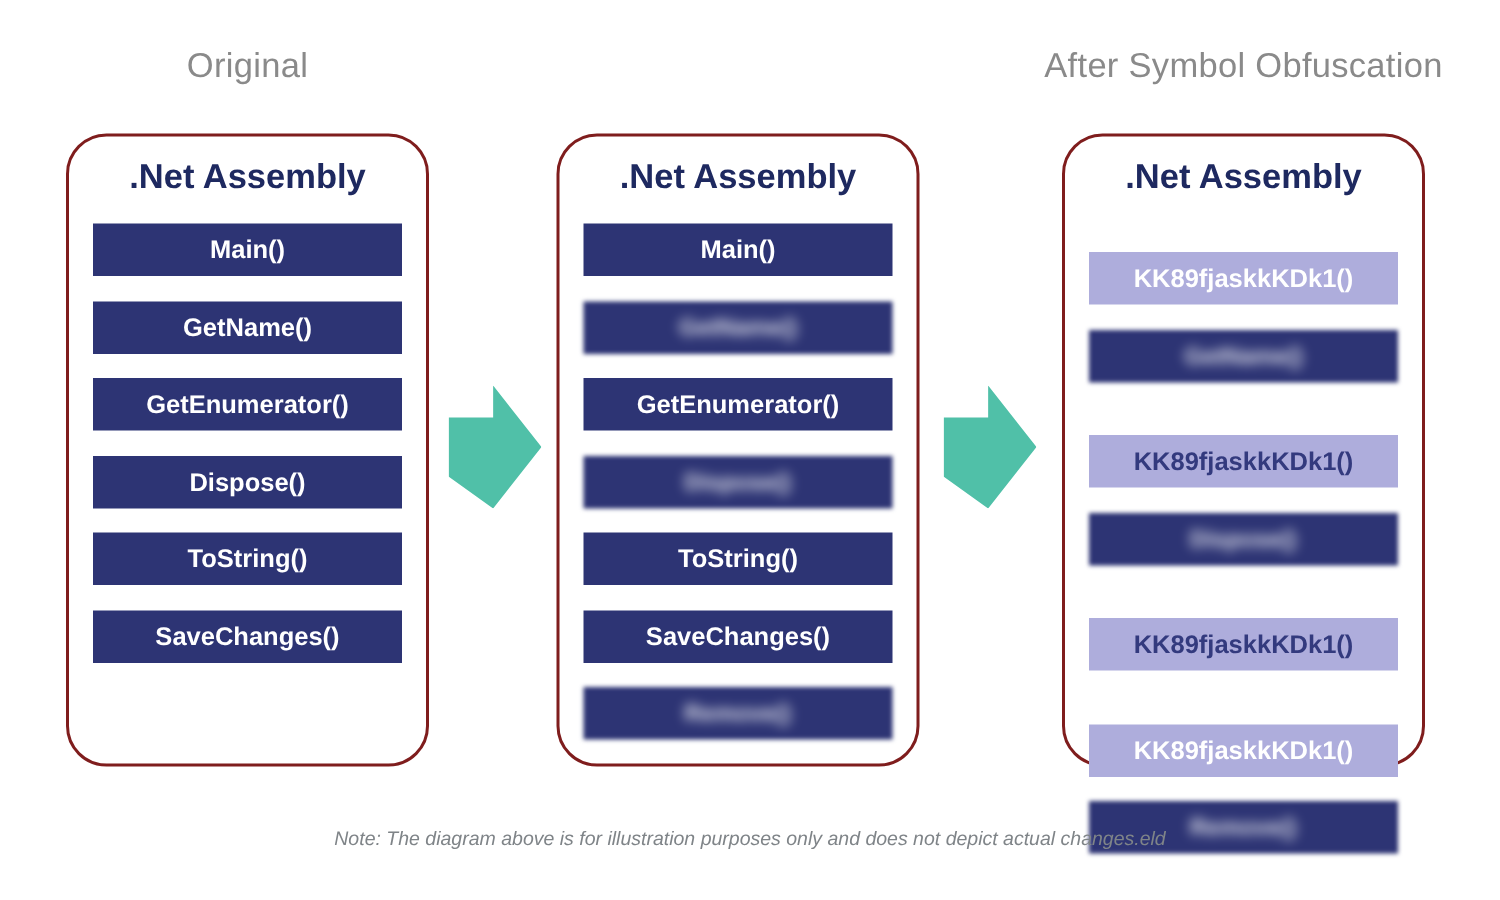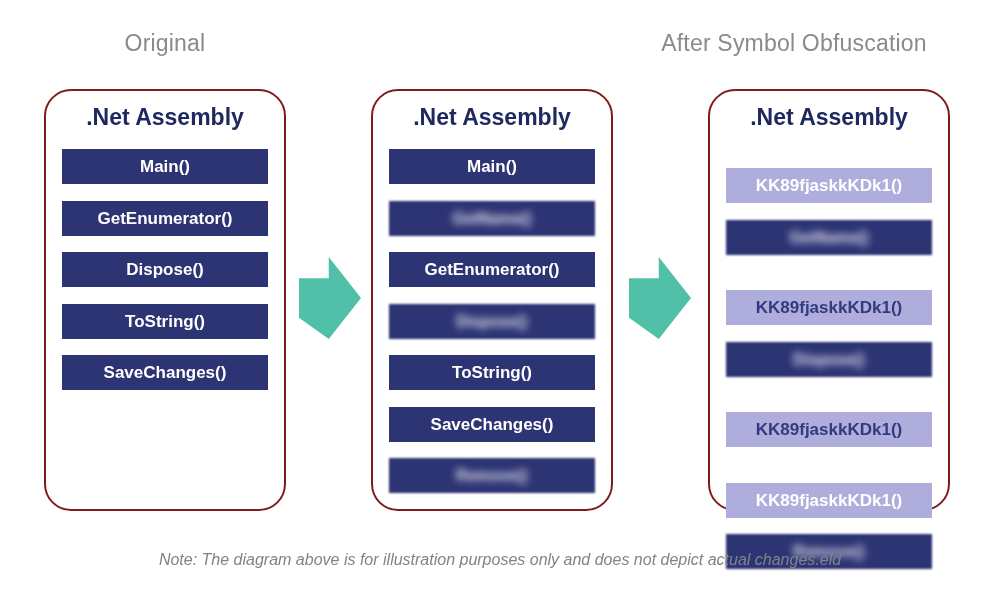--- a/index.html
+++ b/index.html
@@ -17,21 +17,21 @@
     width: 340px;
     text-align: center;
     font-size: 23px;
     font-weight: 400;
     color: #8a8a8a;
     white-space: nowrap;
     letter-spacing: 0.2px;
   }
   #header-1 { left: -5px; }
   #header-2 { left: 322px; }
-  #header-3 { left: 624px; }
+  #header-3 { left: 659px; }
 
   .panel {
     position: absolute;
     top: 89px;
     width: 242px;
     height: 422px;
     box-sizing: border-box;
     background: #ffffff;
     border: 2px solid #7f1d1d;
     border-radius: 27px;
@@ -90,37 +90,38 @@
   }
   #arrow-1 { left: 299px; }
   #arrow-2 { left: 629px; }
 
   .note {
     position: absolute;
     top: 551px;
     left: 0;
     width: 100%;
     text-align: center;
-    font-size: 16px;
+    font-size: 13px;
     font-style: italic;
     color: #7f8488;
   }
 </style>
 </head>
 <body>
 
 <div class="canvas">
 
   <div class="col-header" id="header-1">Original</div>
   <div class="col-header" id="header-3">After Symbol Obfuscation</div>
 
   <div class="panel" id="panel-1">
     <div class="panel-title">.Net Assembly</div>
     <div class="rows">
       <div class="row"><span class="row-label">Main()</span></div>
+      <div class="row"><span class="row-label">GetName()</span></div>
       <div class="row"><span class="row-label">GetEnumerator()</span></div>
       <div class="row"><span class="row-label">Dispose()</span></div>
       <div class="row"><span class="row-label">ToString()</span></div>
       <div class="row"><span class="row-label">SaveChanges()</span></div>
     </div>
   </div>
 
   <div class="arrow" id="arrow-1"></div>
 
   <div class="panel" id="panel-2">

